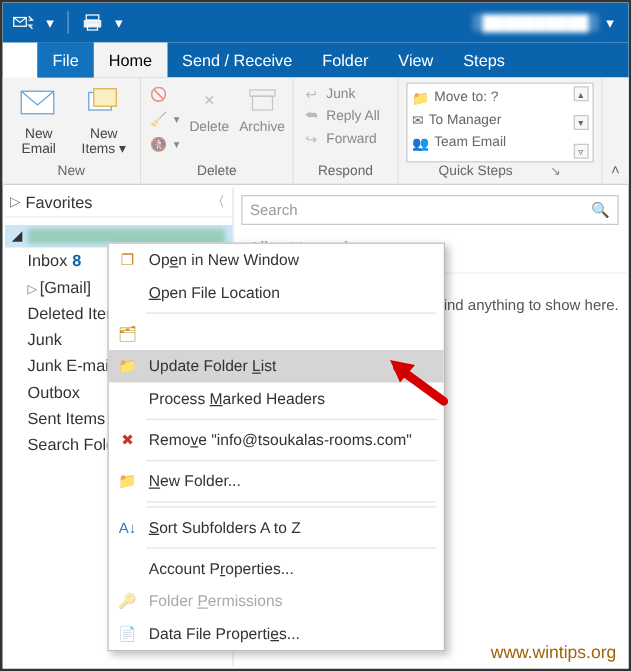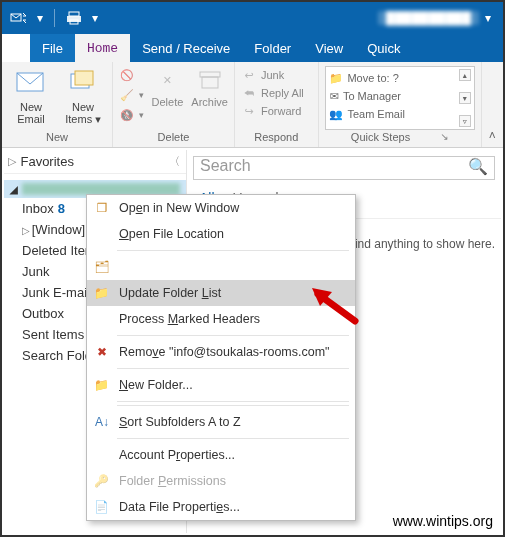--- a/index.html
+++ b/index.html
@@ -11,21 +11,21 @@
   .titlebar .qat { display:flex; align-items:center; gap:4px; }
   .titlebar .qat-item { width:22px; height:22px; display:flex; align-items:center; justify-content:center; border:1px solid transparent; }
   .titlebar .spacer { flex:1; }
   .titlebar .acct { filter: blur(2px); background: rgba(255,255,255,0.25); padding:0 8px; border-radius:2px; }
   .titlebar .chev { width:18px; text-align:center; }
 
   
   .tabs { height: 28px; background: #0a64ad; display:flex; align-items:stretch; color:#fff; font-size:13px;margin-left:28px; }
   .tab { padding: 0 12px; display:flex; align-items:center; cursor:default; }
   .tab.file { background:#1272bd; }
-  .tab.active { background:#f3f3f3; color:#701a75;font-family:Liberation Mono, monospace; }
+  .tab.active { background:#f3f3f3; color:#000000; }
 
   
   .ribbon { background:#f3f3f3; border-bottom:1px solid #d0d0d0; height: 86px; display:flex; }
   .rgroup { border-right:1px solid #e1e1e1; padding:4px 6px 2px 6px; display:flex; flex-direction:column; justify-content:space-between; }
   .rgroup .ctrls { display:flex; align-items:flex-start; gap:6px; flex:1; }
   .rgroup .glabel { text-align:center; font-size:11px; color:#666; padding-bottom:2px; }
   .bigbtn { width:46px; text-align:center; font-size:11px; color:#444; line-height:1.1; }
   .bigbtn .ico { width:32px; height:32px; margin:0 auto 3px auto; display:flex; align-items:center; justify-content:center; }
   .midbtn { width:44px; text-align:center; font-size:11px; color:#888; }
   .midbtn .ico { width:28px; height:28px; margin:0 auto 2px auto; display:flex; align-items:center; justify-content:center; opacity:.5;}
@@ -43,39 +43,39 @@
   .favhdr { display:flex; align-items:center; justify-content:space-between; padding:4px 6px 4px 4px; border-bottom:1px solid #eee; }
   .favhdr .t { display:flex; align-items:center; gap:4px; }
   .favhdr .chevL { color:#777; font-size:11px; }
   .navlist { padding:6px 0 0 0; }
   .navitem { padding:3px 6px 3px 18px; white-space:nowrap; overflow:hidden; text-overflow:ellipsis; }
   .navitem.sel { background:#cde6f7; font-weight:bold; display:flex; align-items:center; gap:4px; padding-left:6px;}
   .navitem.sel .blurred { filter: blur(2px); background:#9cb; flex:1; height:12px; }
   .navitem .cnt { color:#0a64ad; font-weight:bold; margin-left:4px;}
 
   .content { flex:1; display:flex; flex-direction:column; }
-  .search { margin:6px 6px 4px 6px; border:1px solid #c9c9c9; height:24px; display:flex; align-items:flex-start; padding:0 6px; font-size:16px; color:#999; justify-content:space-between;}
+  .search { margin:6px 6px 4px 6px; border:1px solid #c9c9c9; height:24px; display:flex; align-items:center; padding:0 6px; font-size:12px; color:#999; justify-content:space-between;}
   .filterbar { display:flex; gap:18px; padding:6px 12px; font-size:14px; border-bottom:1px solid #eee;}
   .filterbar .all { color:#0a64ad; border-bottom:2px solid #0a64ad; padding-bottom:4px;}
   .filterbar .unread { color:#666; }
   .empty { padding:18px 6px; font-size:12px; color:#555; text-align:right;}
 
   
   .ctxmenu { position:absolute; left:84px; top:192px; width:270px; background:#fff; border:1px solid #bdbdbd; box-shadow:3px 3px 6px rgba(0,0,0,.25); font-size:12.5px; color:#333;}
   .ctxmenu .row { display:flex; align-items:center; height:26px; padding:0 10px 0 6px; gap:8px; }
   .ctxmenu .row.hover { background:#d5d5d5; }
   .ctxmenu .row.disabled { color:#aaa; }
   .ctxmenu .ic { width:18px; height:18px; display:flex; align-items:center; justify-content:center; font-size:12px; color:#c98a2b;}
   .ctxmenu .sep { height:1px; background:#e3e3e3; margin:3px 6px 3px 30px; }
   .mn { text-decoration: underline; }
 
   
   .redarrow { position:absolute; left:308px; top:284px; pointer-events:none; }
 
-  .watermark { position:absolute; right:10px; bottom:6px; font-size:14px; color:#000000; font-family: Arial, sans-serif;}
+  .watermark { position:absolute; right:10px; bottom:6px; font-size:14px; color:#a16207; font-family: Arial, sans-serif;}
 
   svg { display:block; }
 </style>
 </head>
 <body>
 
 <div class="frame">
 
   <div class="titlebar">
     <div class="qat">
@@ -101,21 +101,21 @@
     <div class="acct">██████████</div>
     <div class="chev">▾</div>
   </div>
 
   <div class="tabs">
     <div class="tab file">File</div>
     <div class="tab active">Home</div>
     <div class="tab">Send / Receive</div>
     <div class="tab">Folder</div>
     <div class="tab">View</div>
-    <div class="tab">Quick</div>
+    <div class="tab">Steps</div>
   </div>
 
   <div class="ribbon">
 
     <div class="rgroup" style="width:112px;">
       <div class="ctrls">
         <div class="bigbtn">
           <div class="ico">
             <svg width="30" height="24" viewBox="0 0 30 24">
                 <rect x="1" y="3" width="26" height="18" fill="#fff" stroke="#6aa0d8"></rect>
@@ -231,21 +231,21 @@
       </div>
       <div class="navlist">
         <div class="navitem sel">
           <span style="font-size:10px;">◢</span>
           <span class="blurred"></span>
         </div>
         <div class="navitem">
           <span>Inbox</span><span class="cnt">8</span>
         </div>
         <div class="navitem">
-          <span style="color:#777;font-size:10px;margin-right:2px;">▷</span><span>[Window]</span>
+          <span style="color:#777;font-size:10px;margin-right:2px;">▷</span><span>[Gmail]</span>
         </div>
         <div class="navitem">Deleted Items</div>
         <div class="navitem">Junk</div>
         <div class="navitem">Junk E-mail</div>
         <div class="navitem">Outbox</div>
         <div class="navitem">Sent Items</div>
         <div class="navitem">Search Folders</div>
       </div>
     </div>
 

